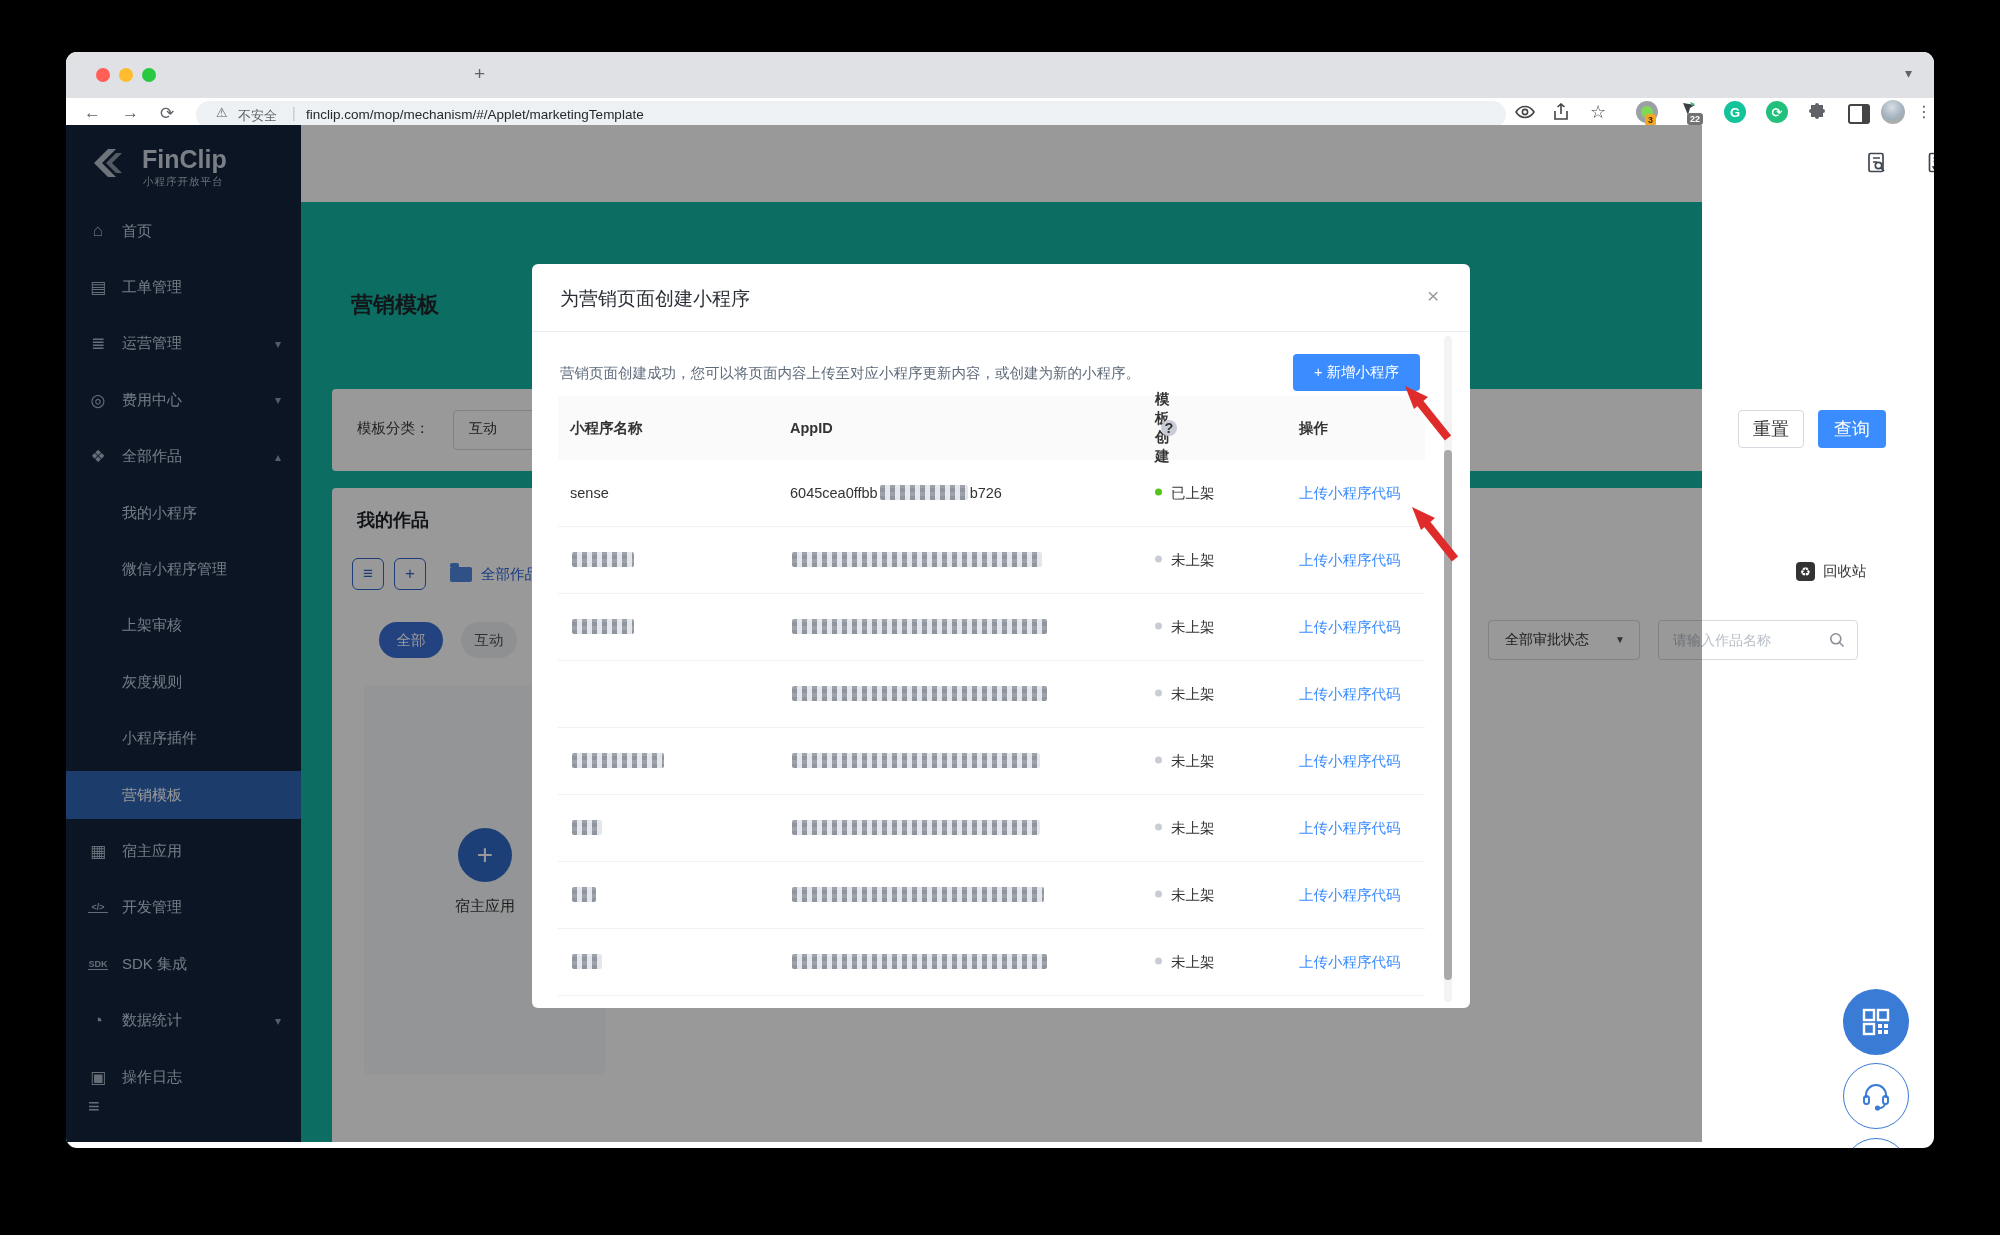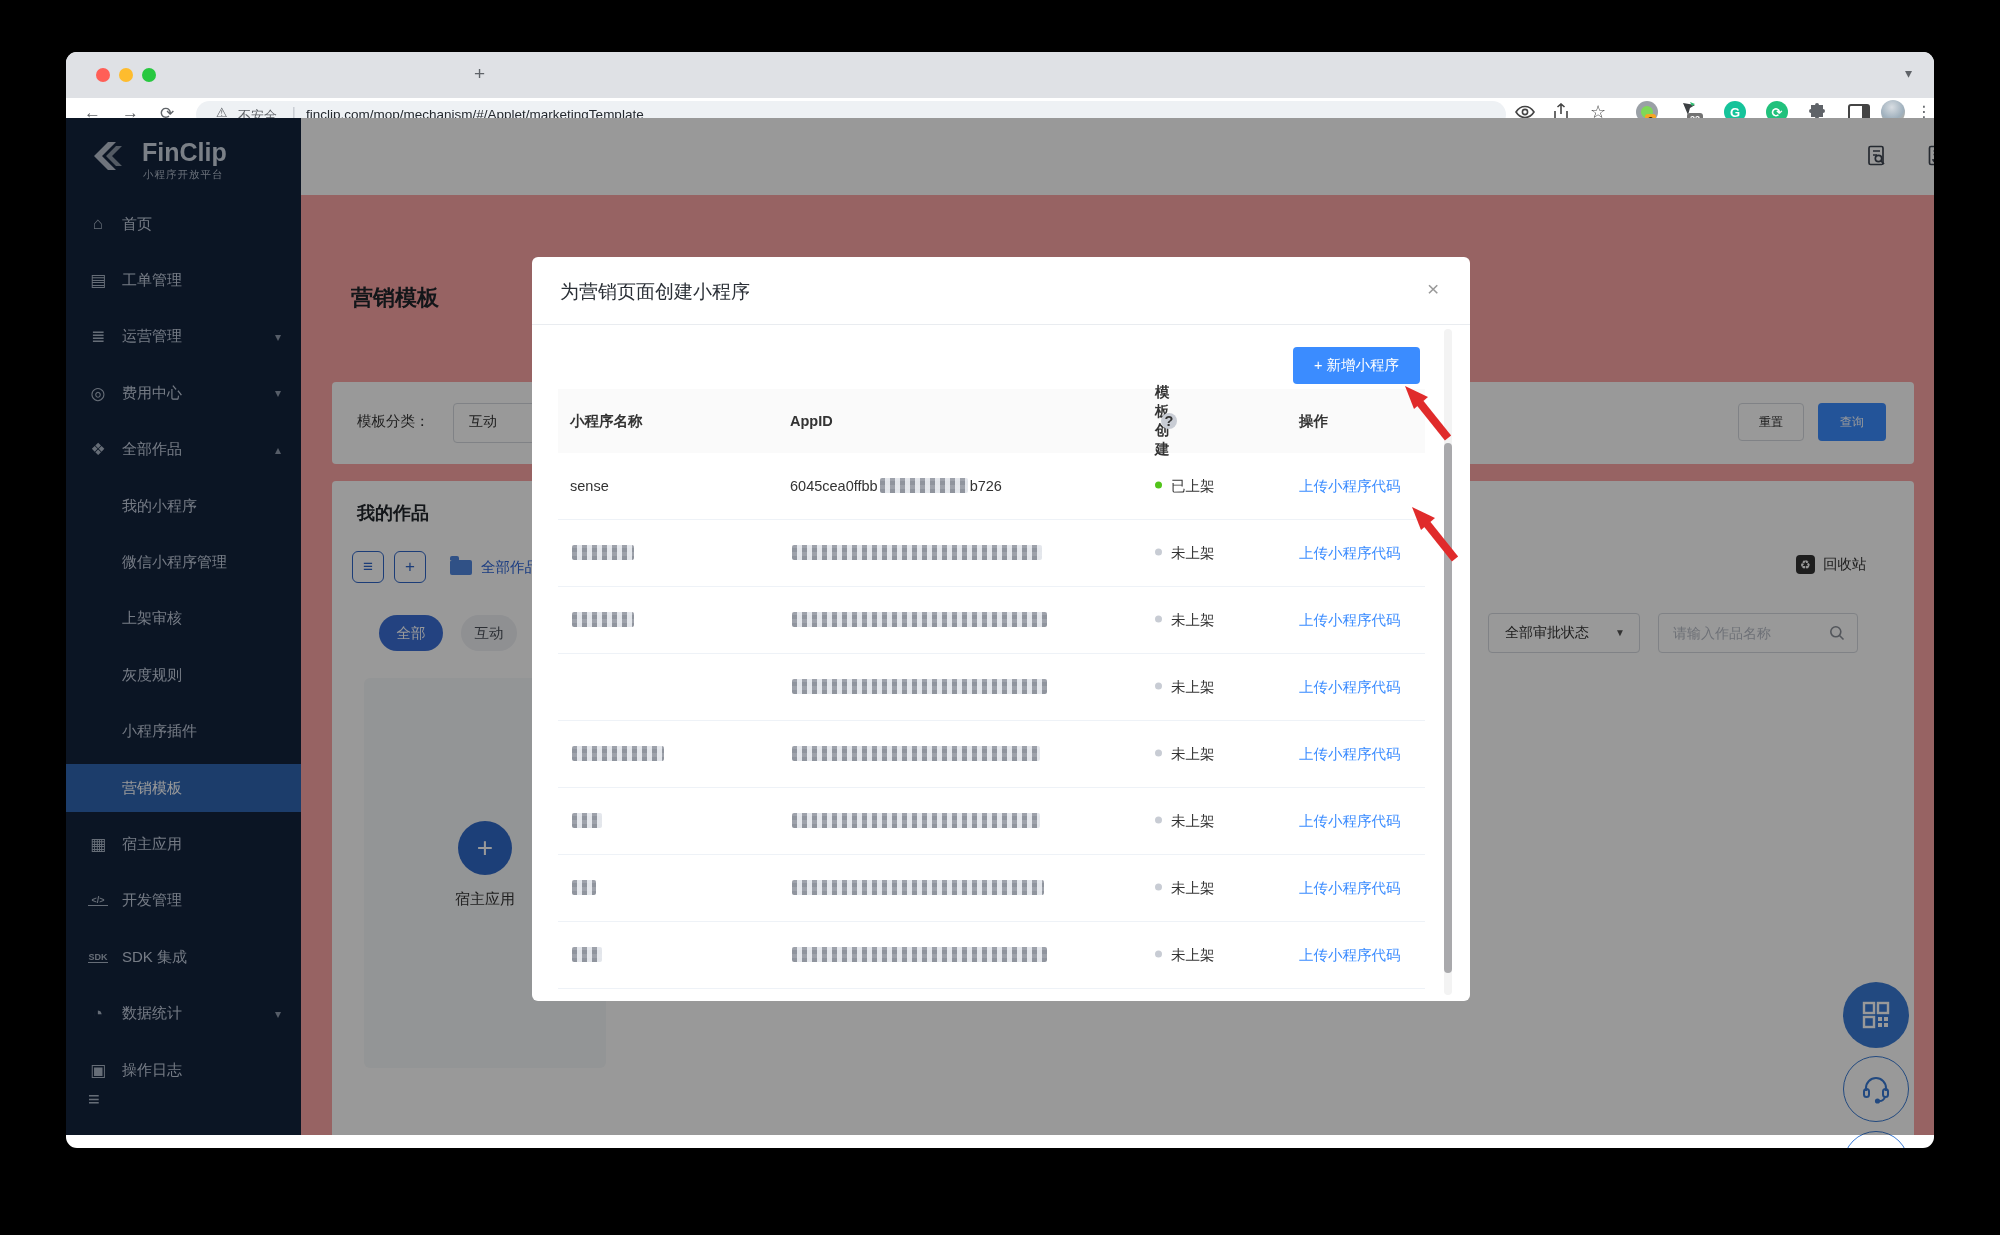--- a/index.html
+++ b/index.html
@@ -22,21 +22,21 @@
   #omnibox .sep{position:absolute;left:96px;top:4px;color:#c2c6cc;font-size:14px;}
   #omnibox .url{position:absolute;left:110px;top:6px;font-size:13.5px;color:#24292f;}
   .extic{position:absolute;top:3px;}
   .badge{position:absolute;font-size:9px;color:#fff;border-radius:3px;padding:1px 3px;font-weight:bold;}
   .gcirc{width:22px;height:22px;border-radius:50%;display:flex;align-items:center;justify-content:center;color:#fff;font-weight:bold;font-size:13px;}
   #avatar{position:absolute;top:2px;width:24px;height:24px;border-radius:50%;background:radial-gradient(circle at 45% 30%,#d8dde2 0%,#9fb0bd 55%,#c0a98b 100%);}
   #sidepanelic{position:absolute;top:6px;width:18px;height:16px;border:2px solid #444;border-radius:3px;}
   #sidepanelic::after{content:"";position:absolute;right:0;top:0;width:6px;height:100%;background:#444;}
   #dots{position:absolute;top:4px;font-size:16px;color:#5f6368;letter-spacing:0;}
   
-  #app{position:absolute;left:0;top:66px;width:1868px;height:1017px;background:#fca5a5;}
+  #app{position:absolute;left:0;top:73px;width:1636px;height:1017px;background:#14b8a6;}
   
   #sidebar{position:absolute;left:0;top:0;width:235px;height:100%;background:#13233d;}
   #brand{position:absolute;left:18px;top:16px;width:200px;height:56px;}
   #brand .bt{position:absolute;left:58px;top:4px;font-size:25px;font-weight:bold;color:#cdd6e2;}
   #brand .bs{position:absolute;left:59px;top:34px;font-size:10.5px;color:#aeb9c8;letter-spacing:1px;}
   .sitem{position:absolute;left:0;width:235px;height:48px;display:flex;align-items:center;color:#c3cddd;font-size:15px;cursor:pointer;}
   .sitem .sic{width:20px;margin-left:22px;margin-right:14px;font-size:17px;text-align:center;color:#aab6c6;}
   .sitem .sic.txt{font-size:9px;font-weight:bold;border-bottom:1px solid #aab6c6;}
   .sitem.sub .slab{margin-left:56px;}
   .sitem .schev{position:absolute;right:20px;font-size:12px;color:#8f9bad;}
@@ -45,21 +45,21 @@
   
   #appheader{position:absolute;left:235px;top:0;width:1633px;height:77px;background:#fff;}
   .hic{position:absolute;top:26px;width:24px;height:24px;}
   #pagetitle{position:absolute;left:285px;top:165px;font-size:22px;font-weight:bold;color:#21252b;}
   .card{position:absolute;background:#fff;border-radius:4px;}
   #filtercard{left:266px;top:264px;width:1582px;height:82px;}
   #filterlabel{position:absolute;left:25px;top:30px;font-size:14.5px;color:#333;}
   #filterselect{position:absolute;left:121px;top:21px;width:198px;height:38px;border:1px solid #d5d9e0;border-radius:4px;background:#fff;}
   #filterselect .v{position:absolute;left:15px;top:9px;font-size:14px;color:#333;}
   #filterselect .car{position:absolute;right:12px;top:9px;font-size:12px;color:#aab;}
-  .btn{position:absolute;height:38px;border-radius:4px;font-size:12px;display:flex;align-items:center;justify-content:center;box-sizing:border-box;cursor:pointer;}
+  .btn{position:absolute;height:38px;border-radius:4px;font-size:18px;display:flex;align-items:center;justify-content:center;box-sizing:border-box;cursor:pointer;}
   #resetbtn{left:1406px;top:21px;width:66px;background:#fff;border:1px solid #d5d9e0;color:#333;}
   #querybtn{left:1486px;top:21px;width:68px;background:#3b8cff;color:#fff;}
   #workscard{left:266px;top:363px;width:1582px;height:708px;}
   #workstitle{position:absolute;left:25px;top:20px;font-size:18px;font-weight:bold;color:#21252b;}
   .togglebtn{position:absolute;top:70px;width:32px;height:32px;border:1.5px solid #2f66c9;border-radius:6px;color:#2f66c9;font-size:17px;display:flex;align-items:center;justify-content:center;box-sizing:border-box;background:#fff;}
   #foldertab{position:absolute;left:118px;top:70px;height:32px;display:flex;align-items:center;}
   #folderic{width:22px;height:15px;background:#5187e0;border-radius:2px;position:relative;margin-right:9px;}
   #folderic::before{content:"";position:absolute;left:0;top:-4px;width:9px;height:4px;background:#5187e0;border-radius:2px 2px 0 0;}
   #foldertab .fl{font-size:14.5px;color:#2e66d9;}
   #recycle{position:absolute;left:1464px;top:74px;display:flex;align-items:center;font-size:14.5px;color:#333;}
@@ -331,20 +331,21 @@
     <div class="fab" id="fab-doc">
       
     </div>
 
     <div id="dim"></div>
 
     <div id="modal">
       <span id="mtitle">为营销页面创建小程序</span>
       <span id="mclose">×</span>
       <div id="mheadline"></div>
+      <span id="mdesc">营销页面创建成功，您可以将页面内容上传至对应小程序更新内容，或创建为新的小程序。</span>
       <div id="maddbtn">+ 新增小程序</div>
       <div id="mthead">
         <span style="left:12px">小程序名称</span>
         <span style="left:232px">AppID</span>
         <span style="left:597px">
             <span>模板创建</span>
             <span id="help">?</span>
           </span>
         <span style="left:741px">操作</span>
       </div>

